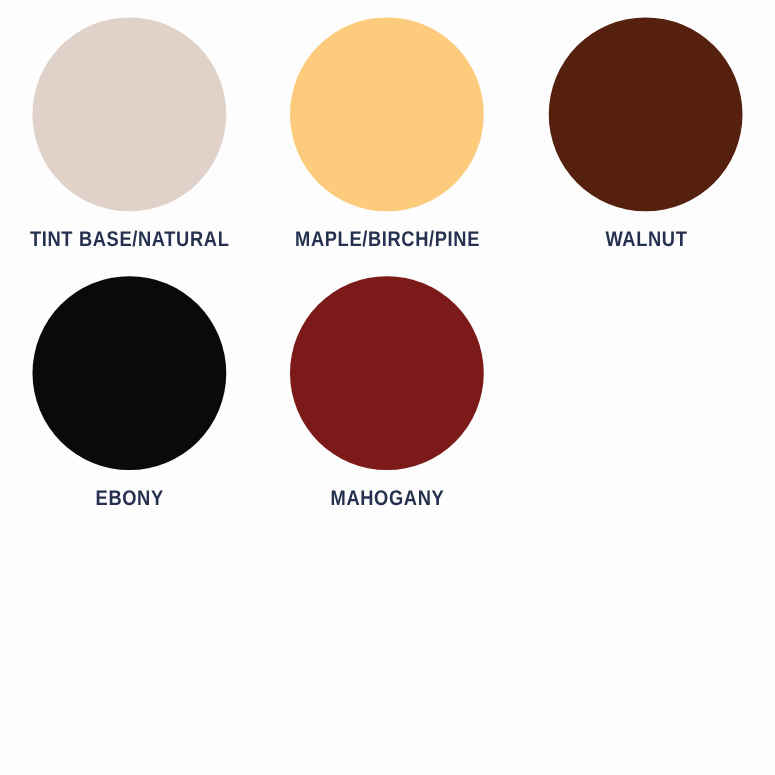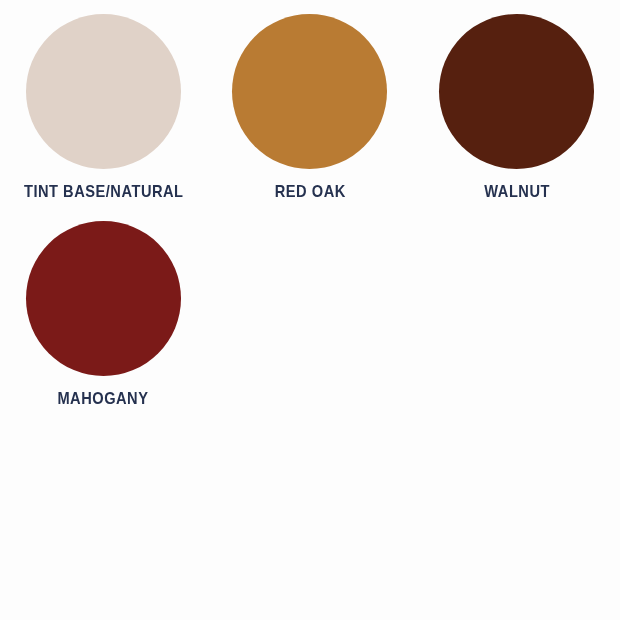--- a/index.html
+++ b/index.html
@@ -61,33 +61,37 @@
 </head>
 <body style="background: rgb(253, 253, 253);">
 
 <div class="palette">
 
   <div class="swatch-cell">
     <div class="swatch-circle" style="background: rgb(224, 210, 200);"></div>
     <div class="swatch-label" style="color: rgb(37, 49, 79);">TINT BASE/NATURAL</div>
   </div>
 
+  <div class="swatch-cell">
+    <div class="swatch-circle" style="background: rgb(252, 203, 124);"></div>
+    <div class="swatch-label" style="color: rgb(37, 49, 79);">MAPLE/BIRCH/PINE</div>
+  </div>
 
-  <div class="swatch-cell">
-    <div class="swatch-circle" style="background: rgb(185, 123, 51);"></div>
-    <div class="swatch-label" style="color: rgb(37, 49, 79);">RED OAK</div>
-  </div>
 
 
 
   <div class="swatch-cell">
     <div class="swatch-circle" style="background: rgb(86, 32, 15);"></div>
     <div class="swatch-label" style="color: rgb(37, 49, 79);">WALNUT</div>
   </div>
 
 
+  <div class="swatch-cell">
+    <div class="swatch-circle" style="background: rgb(10, 10, 10);"></div>
+    <div class="swatch-label" style="color: rgb(37, 49, 79);">EBONY</div>
+  </div>
 
   <div class="swatch-cell">
     <div class="swatch-circle" style="background: rgb(123, 26, 24);"></div>
     <div class="swatch-label" style="color: rgb(37, 49, 79);">MAHOGANY</div>
   </div>
 
 </div>
 
 </body></html>

